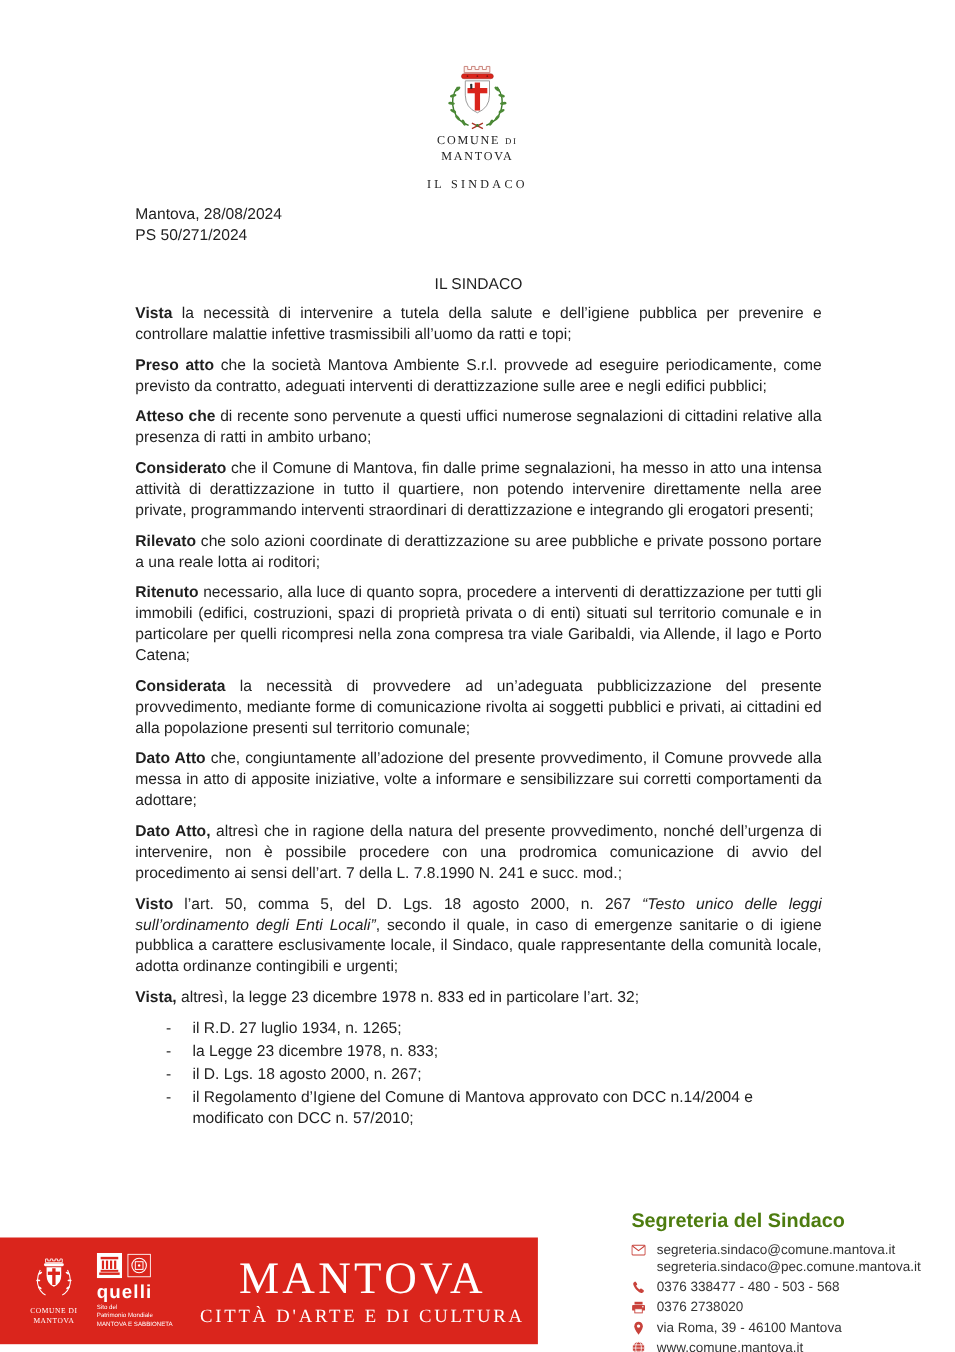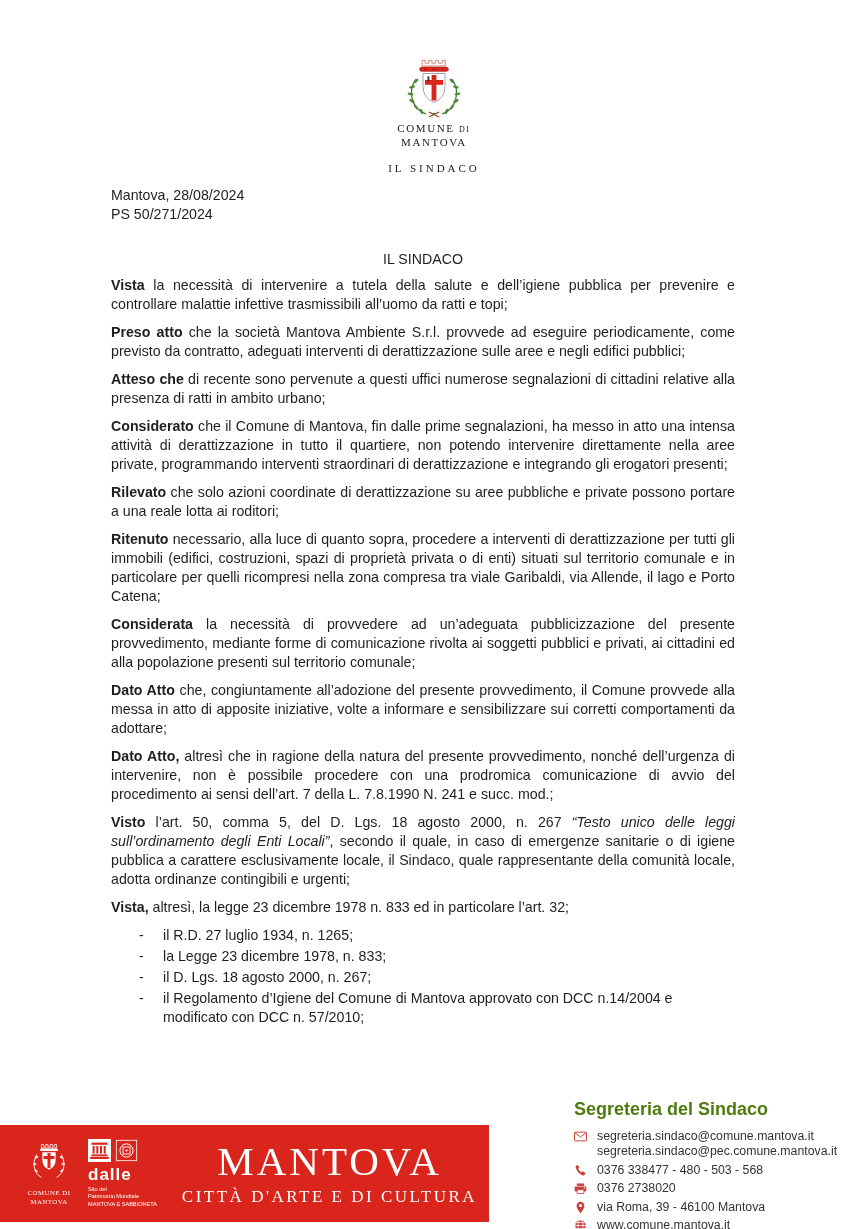--- a/index.html
+++ b/index.html
@@ -20,21 +20,21 @@
     font-family:"Liberation Serif",serif;font-size:11px;letter-spacing:1.6px;
     line-height:1.25;margin-top:2px;color:#222;font-variant:small-caps;
   }
   .org-name .di{font-size:8px;}
   .role{
     font-family:"Liberation Serif",serif;font-size:11px;letter-spacing:3px;
     margin-top:12px;color:#222;font-variant:small-caps;
   }
   
   .content{
-    position:absolute;left:111px;top:186px;width:624px;
+    position:absolute;left:123px;top:186px;width:624px;
     font-size:14.2px;line-height:19px;text-align:justify;
   }
   .meta{text-align:left;}
   .subject{margin:17px 0 0 0;}
   .body-heading{
     margin:26px 0 7px 0;text-align:center;font-weight:normal;
     font-size:inherit;line-height:19px;
   }
   .para{margin:0 0 9px 0;}
   .b{font-weight:bold;}
@@ -252,21 +252,21 @@
         <span>
           <svg viewBox="0 0 23 23">
             <rect width="23" height="23" fill="#da251c"></rect>
             <rect x="1.3" y="1.3" width="20.4" height="20.4" fill="none" stroke="#fff" stroke-width="0.8"></rect>
             <circle cx="11.5" cy="11.5" r="6.6" fill="none" stroke="#fff" stroke-width="1"></circle>
             <rect x="8" y="8" width="7" height="7" fill="none" stroke="#fff" stroke-width="0.9"></rect>
             <circle cx="11.5" cy="11.5" r="1.1" fill="#fff"></circle>
           </svg>
         </span>
       </div>
-      <div class="unesco-word">dalle</div>
+      <div class="unesco-word">quelli</div>
       <div class="unesco-sub">
         <div>Sito del</div>
         <div>Patrimonio Mondiale</div>
         <div>MANTOVA E SABBIONETA</div>
       </div>
     </div>
 
     <div class="banner-main">
       <div class="banner-city">MANTOVA</div>
       <div class="banner-tagline">CITTÀ D'ARTE E DI CULTURA</div>

